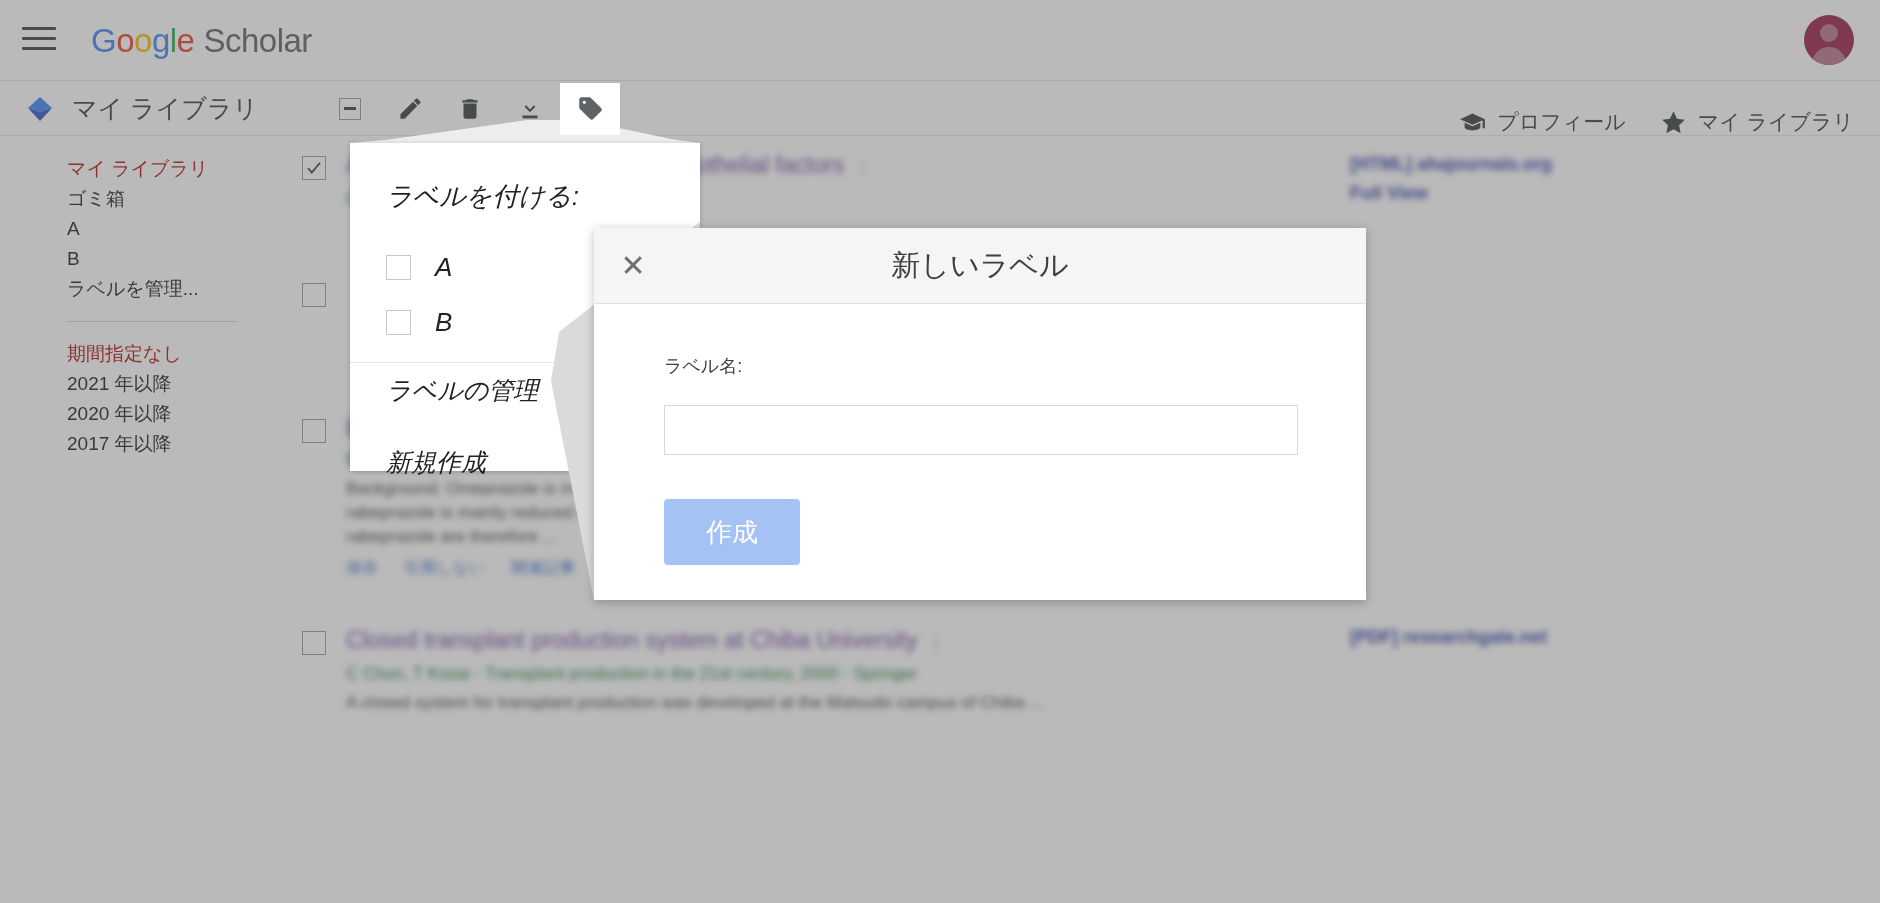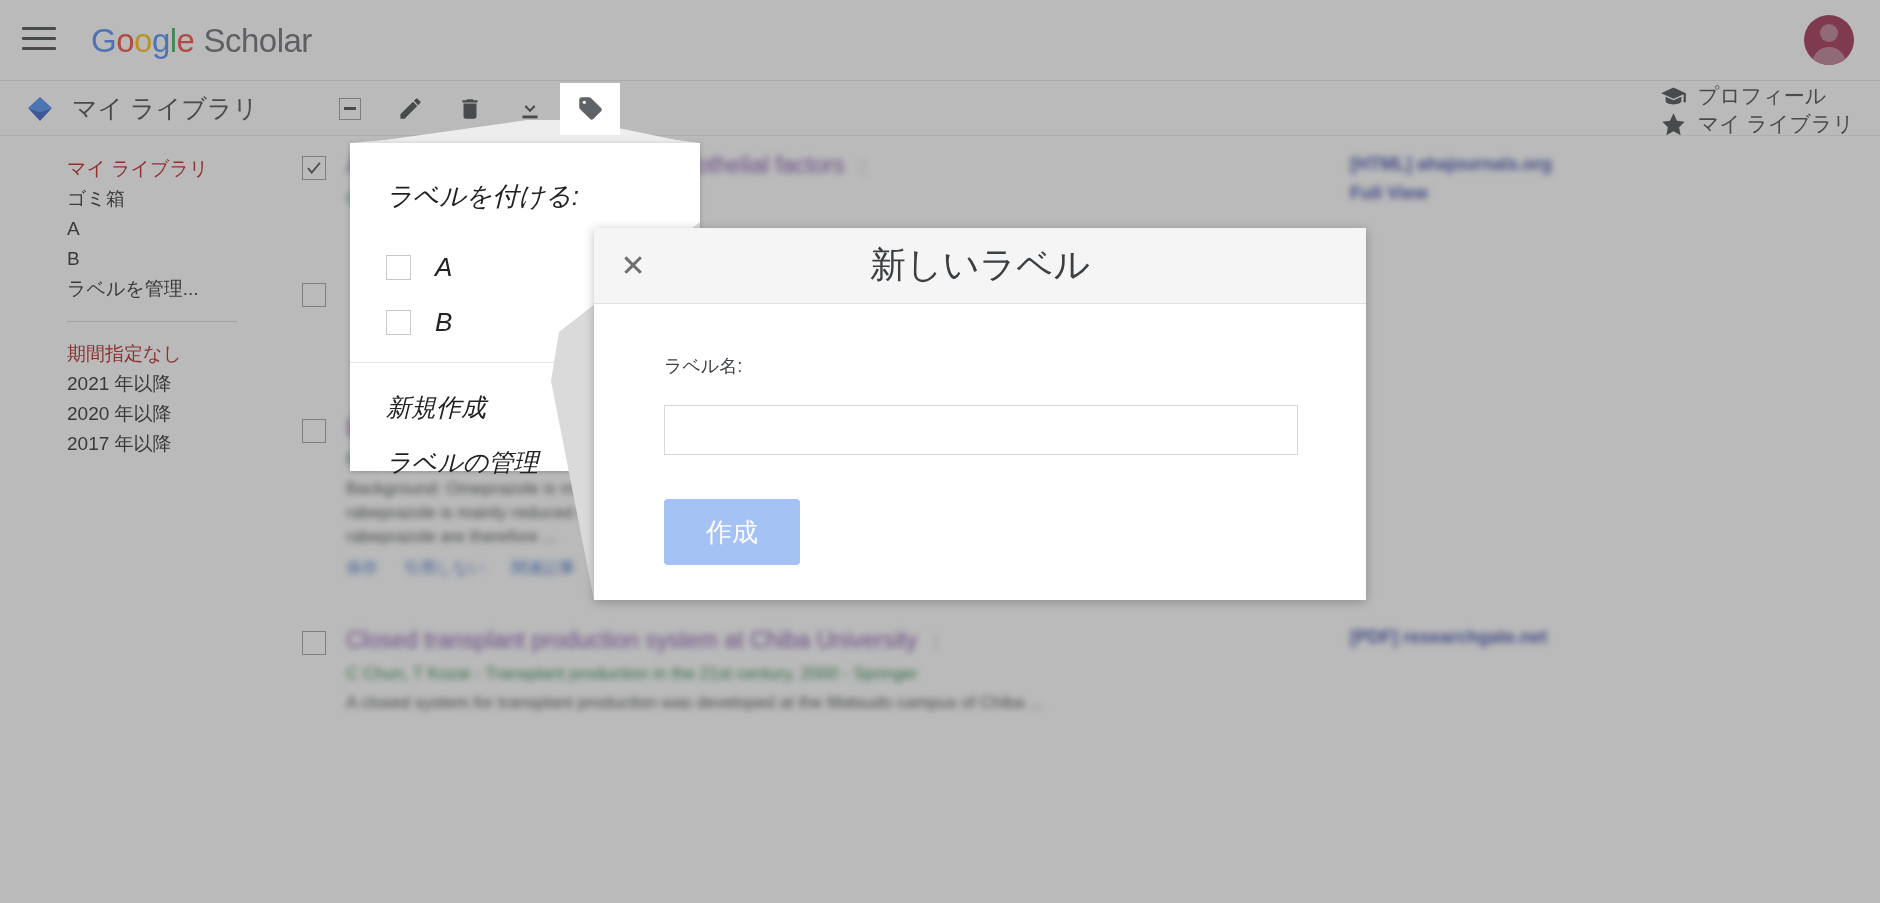--- a/index.html
+++ b/index.html
@@ -82,21 +82,21 @@
     justify-content: center; cursor: pointer;
   }
   .tbtn.active { background: #ffffff; box-shadow: 0 0 0 0 transparent; position: relative; z-index: 72; }
   .ind-box {
     width: 22px; height: 22px; border: 1px solid #9a9a9a; background: #fff;
     display: flex; align-items: center; justify-content: center;
   }
   .ind-box i { display: block; width: 12px; height: 3px; background: #3c4043; }
   .rightnav {
     position: absolute; right: 26px; top: 0; height: 54px;
-    display: flex; align-items: flex-start;  flex-direction: column;
+    display: flex; align-items: flex-end; gap: 34px;
   }
   .rnitem { display: flex; align-items: center; gap: 11px; cursor: pointer; }
   .rnitem span { font-size: 21px; color: #3c4043; white-space: nowrap; }
 
   
   .sidebar { position: absolute; left: 0; top: 136px; width: 290px; padding-top: 18px; }
   .sb-item {
     font-size: 19px; color: #222; line-height: 30px;
     padding-left: 67px; white-space: nowrap; cursor: pointer;
   }
@@ -161,21 +161,21 @@
   .modal-head {
     height: 76px; background: #f5f5f5; border-bottom: 1px solid #e0e0e0;
     display: flex; align-items: center; position: relative;
   }
   .modal-close {
     position: absolute; left: 22px; top: 50%; transform: translateY(-50%);
     font-size: 30px; color: #6f6f6f; cursor: pointer; line-height: 1;
     width: 34px; height: 34px; display: flex; align-items: center; justify-content: center;
   }
   .modal-title {
-    width: 100%; text-align: center; font-size: 36px; color: #3c4043;
+    width: 100%; text-align: center; font-size: 29px; color: #3c4043;
   }
   .modal-body { padding: 50px 68px 0 70px; }
   .field-label { font-size: 18px; color: #3c4043; }
   .field-input {
     margin-top: 27px; width: 634px; height: 50px;
     border: 1px solid #d8d8d8; background: #fff; outline: none;
     font-size: 20px; padding: 0 12px;
     font-family: "Liberation Sans", sans-serif;
   }
   .create-btn {
@@ -349,22 +349,22 @@
       <div class="dd-row">
         <span class="dd-cb"></span>
         <span class="dd-lab">A</span>
       </div>
       <div class="dd-row">
         <span class="dd-cb"></span>
         <span class="dd-lab">B</span>
       </div>
     </div>
     <div class="dd-sep"></div>
+    <div class="dd-action">ラベルの管理</div>
     <div class="dd-action first">新規作成</div>
-    <div class="dd-action">ラベルの管理</div>
   </div>
 
   <div class="modal">
     <div class="modal-head">
       <div class="modal-close">✕</div>
       <div class="modal-title">新しいラベル</div>
     </div>
     <div class="modal-body">
       <div class="field-label">ラベル名:</div>
       <input class="field-input" type="text" value="" style="">

